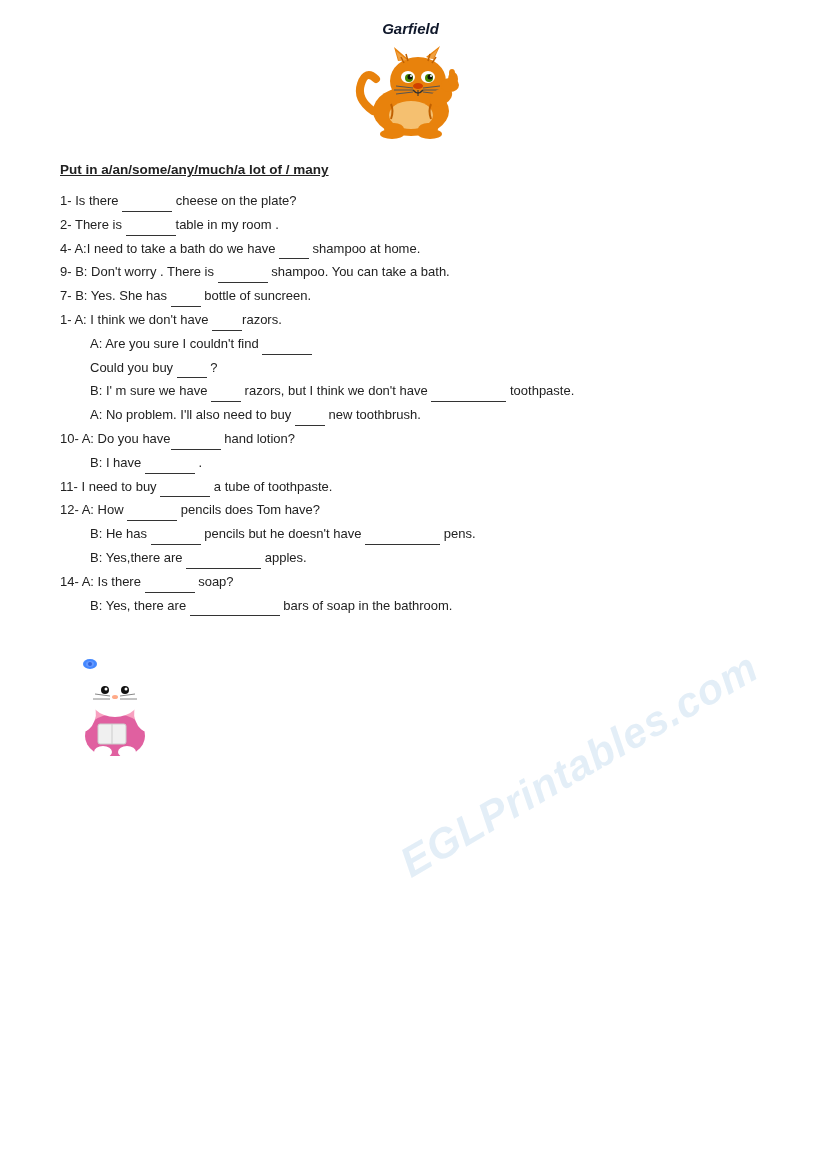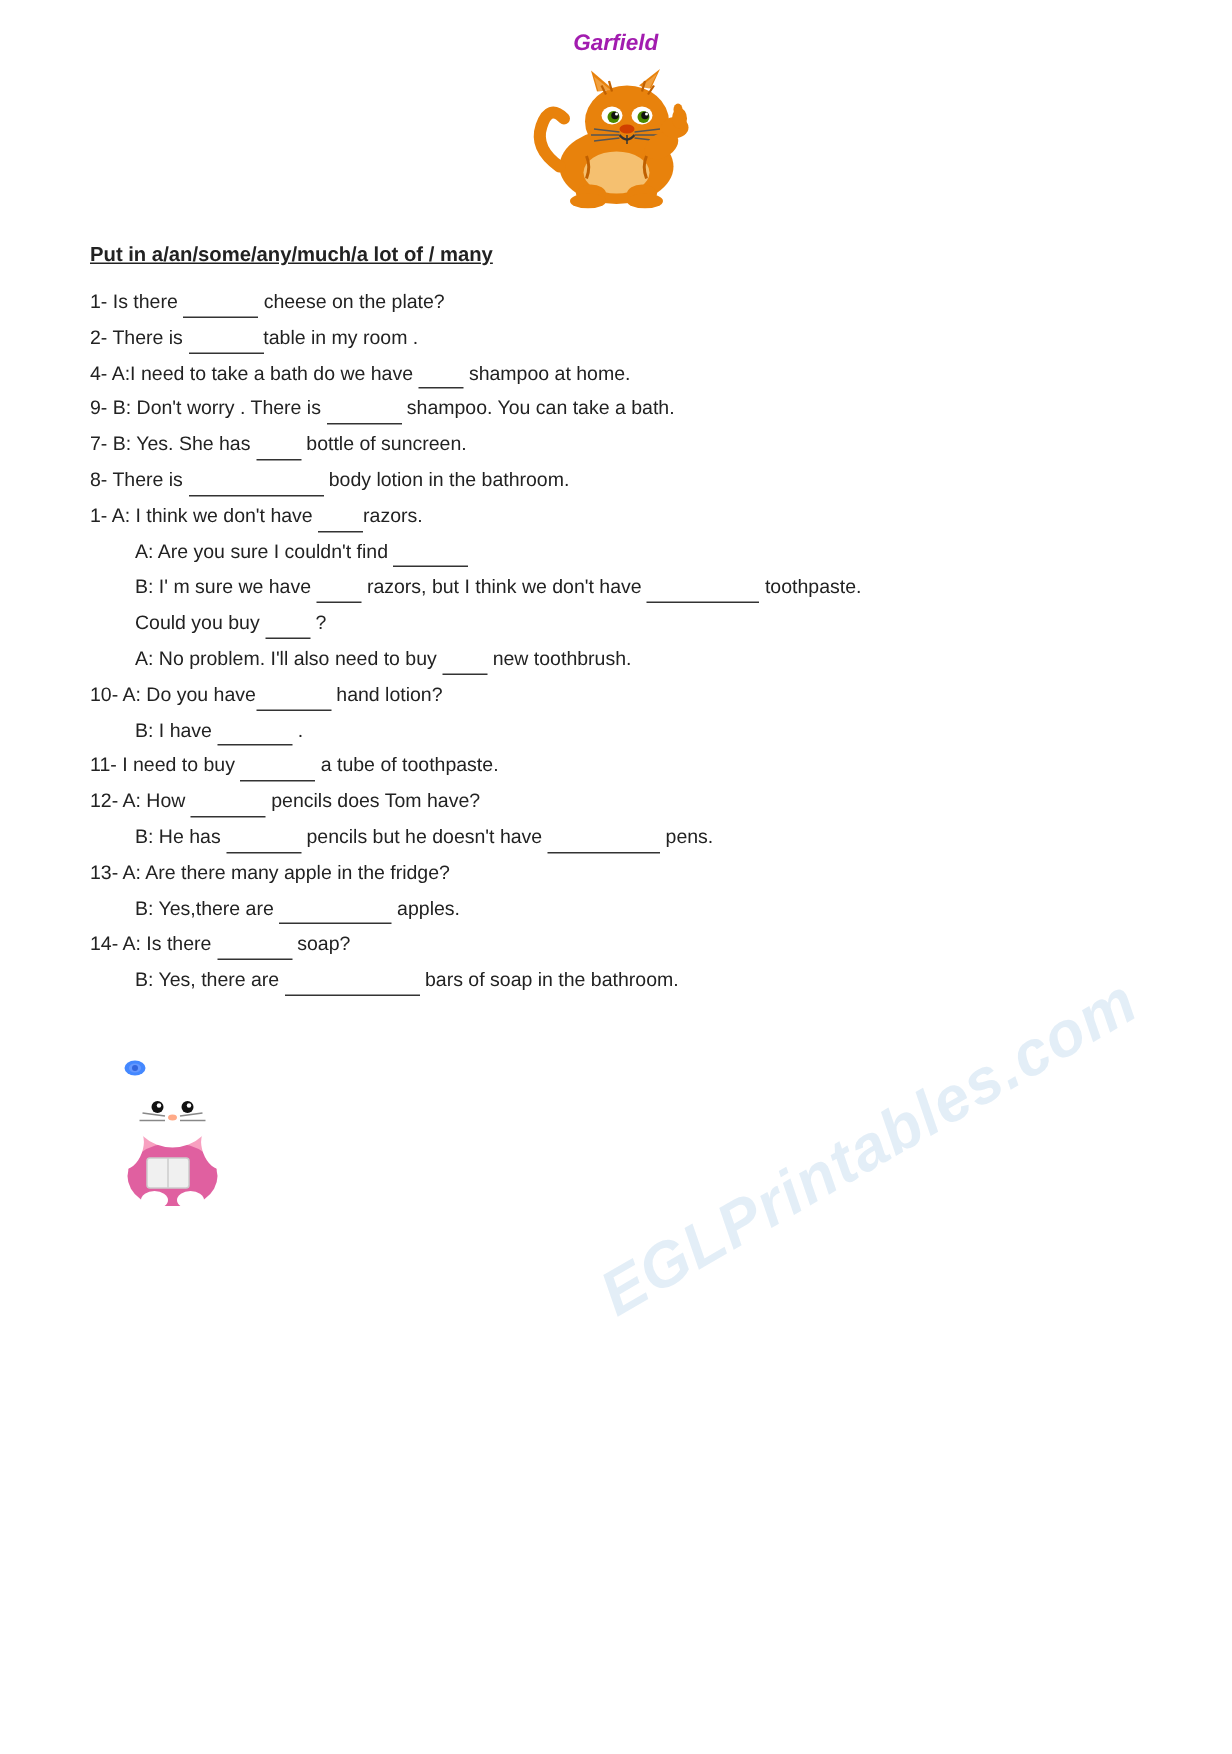--- a/index.html
+++ b/index.html
@@ -20,21 +20,21 @@
       position: relative;
       overflow: hidden;
     }
     .header {
       display: flex;
       flex-direction: column;
       align-items: center;
       margin-bottom: 18px;
     }
     .garfield-title {
-      color: #a21caf;
+      color: #0f172a;
       font-size: 15px;
       font-weight: bold;
       font-style: italic;
       margin-bottom: 2px;
     }
     
     .garfield-img {
       width: 130px;
       height: 100px;
       margin-bottom: 5px;
@@ -166,37 +166,34 @@
 
     <div class="exercise-item">
       <span>9-  B: Don't worry . There is </span><span class="blank blank-md"></span><span> shampoo. You can take a bath.</span>
     </div>
 
 
     <div class="exercise-item">
       <span>7-  B: Yes. She has </span><span class="blank blank-sm"></span><span> bottle of suncreen.</span>
     </div>
 
-    <div class="exercise-item">
-      <span>8-  There is </span><span class="blank blank-xl"></span><span> body lotion in the bathroom.</span>
-    </div>
 
     <div class="exercise-item">
       <span>1-  A: I think we don't have </span><span class="blank blank-sm"></span><span>razors.</span>
     </div>
     <div class="exercise-item sub-item">
       <span>A: Are you sure I couldn't find </span><span class="blank blank-md"></span>
     </div>
     <div class="exercise-item sub-item">
+      <span>Could you buy </span><span class="blank blank-sm"></span><span> ?</span>
+    </div>
+    <div class="exercise-item sub-item">
       <span>B: I' m sure we have </span><span class="blank blank-sm"></span><span> razors, but I think we don't have </span><span class="blank blank-lg"></span><span> toothpaste.</span>
     </div>
     <div class="exercise-item sub-item">
-      <span>Could you buy </span><span class="blank blank-sm"></span><span> ?</span>
-    </div>
-    <div class="exercise-item sub-item">
       <span>A: No problem. I'll also need to buy </span><span class="blank blank-sm"></span><span> new toothbrush.</span>
     </div>
 
     <div class="exercise-item">
       <span>10- A: Do you have</span><span class="blank blank-md"></span><span> hand lotion?</span>
     </div>
     <div class="exercise-item sub-item">
       <span>B: I have </span><span class="blank blank-md"></span><span> .</span>
     </div>
 
@@ -204,23 +201,20 @@
       <span>11- I need to buy </span><span class="blank blank-md"></span><span> a tube of toothpaste.</span>
     </div>
 
     <div class="exercise-item">
       <span>12- A: How </span><span class="blank blank-md"></span><span> pencils does Tom have?</span>
     </div>
     <div class="exercise-item sub-item">
       <span>B: He has </span><span class="blank blank-md"></span><span> pencils but he doesn't have </span><span class="blank blank-lg"></span><span> pens.</span>
     </div>
 
-    <div class="exercise-item">
-      <span>13- A: Are there many apple in the fridge?</span>
-    </div>
     <div class="exercise-item sub-item">
       <span>B: Yes,there are </span><span class="blank blank-lg"></span><span> apples.</span>
     </div>
 
     <div class="exercise-item">
       <span>14- A: Is there </span><span class="blank blank-md"></span><span> soap?</span>
     </div>
     <div class="exercise-item sub-item">
       <span>B: Yes, there are </span><span class="blank blank-xl"></span><span> bars of soap in the bathroom.</span>
     </div>

